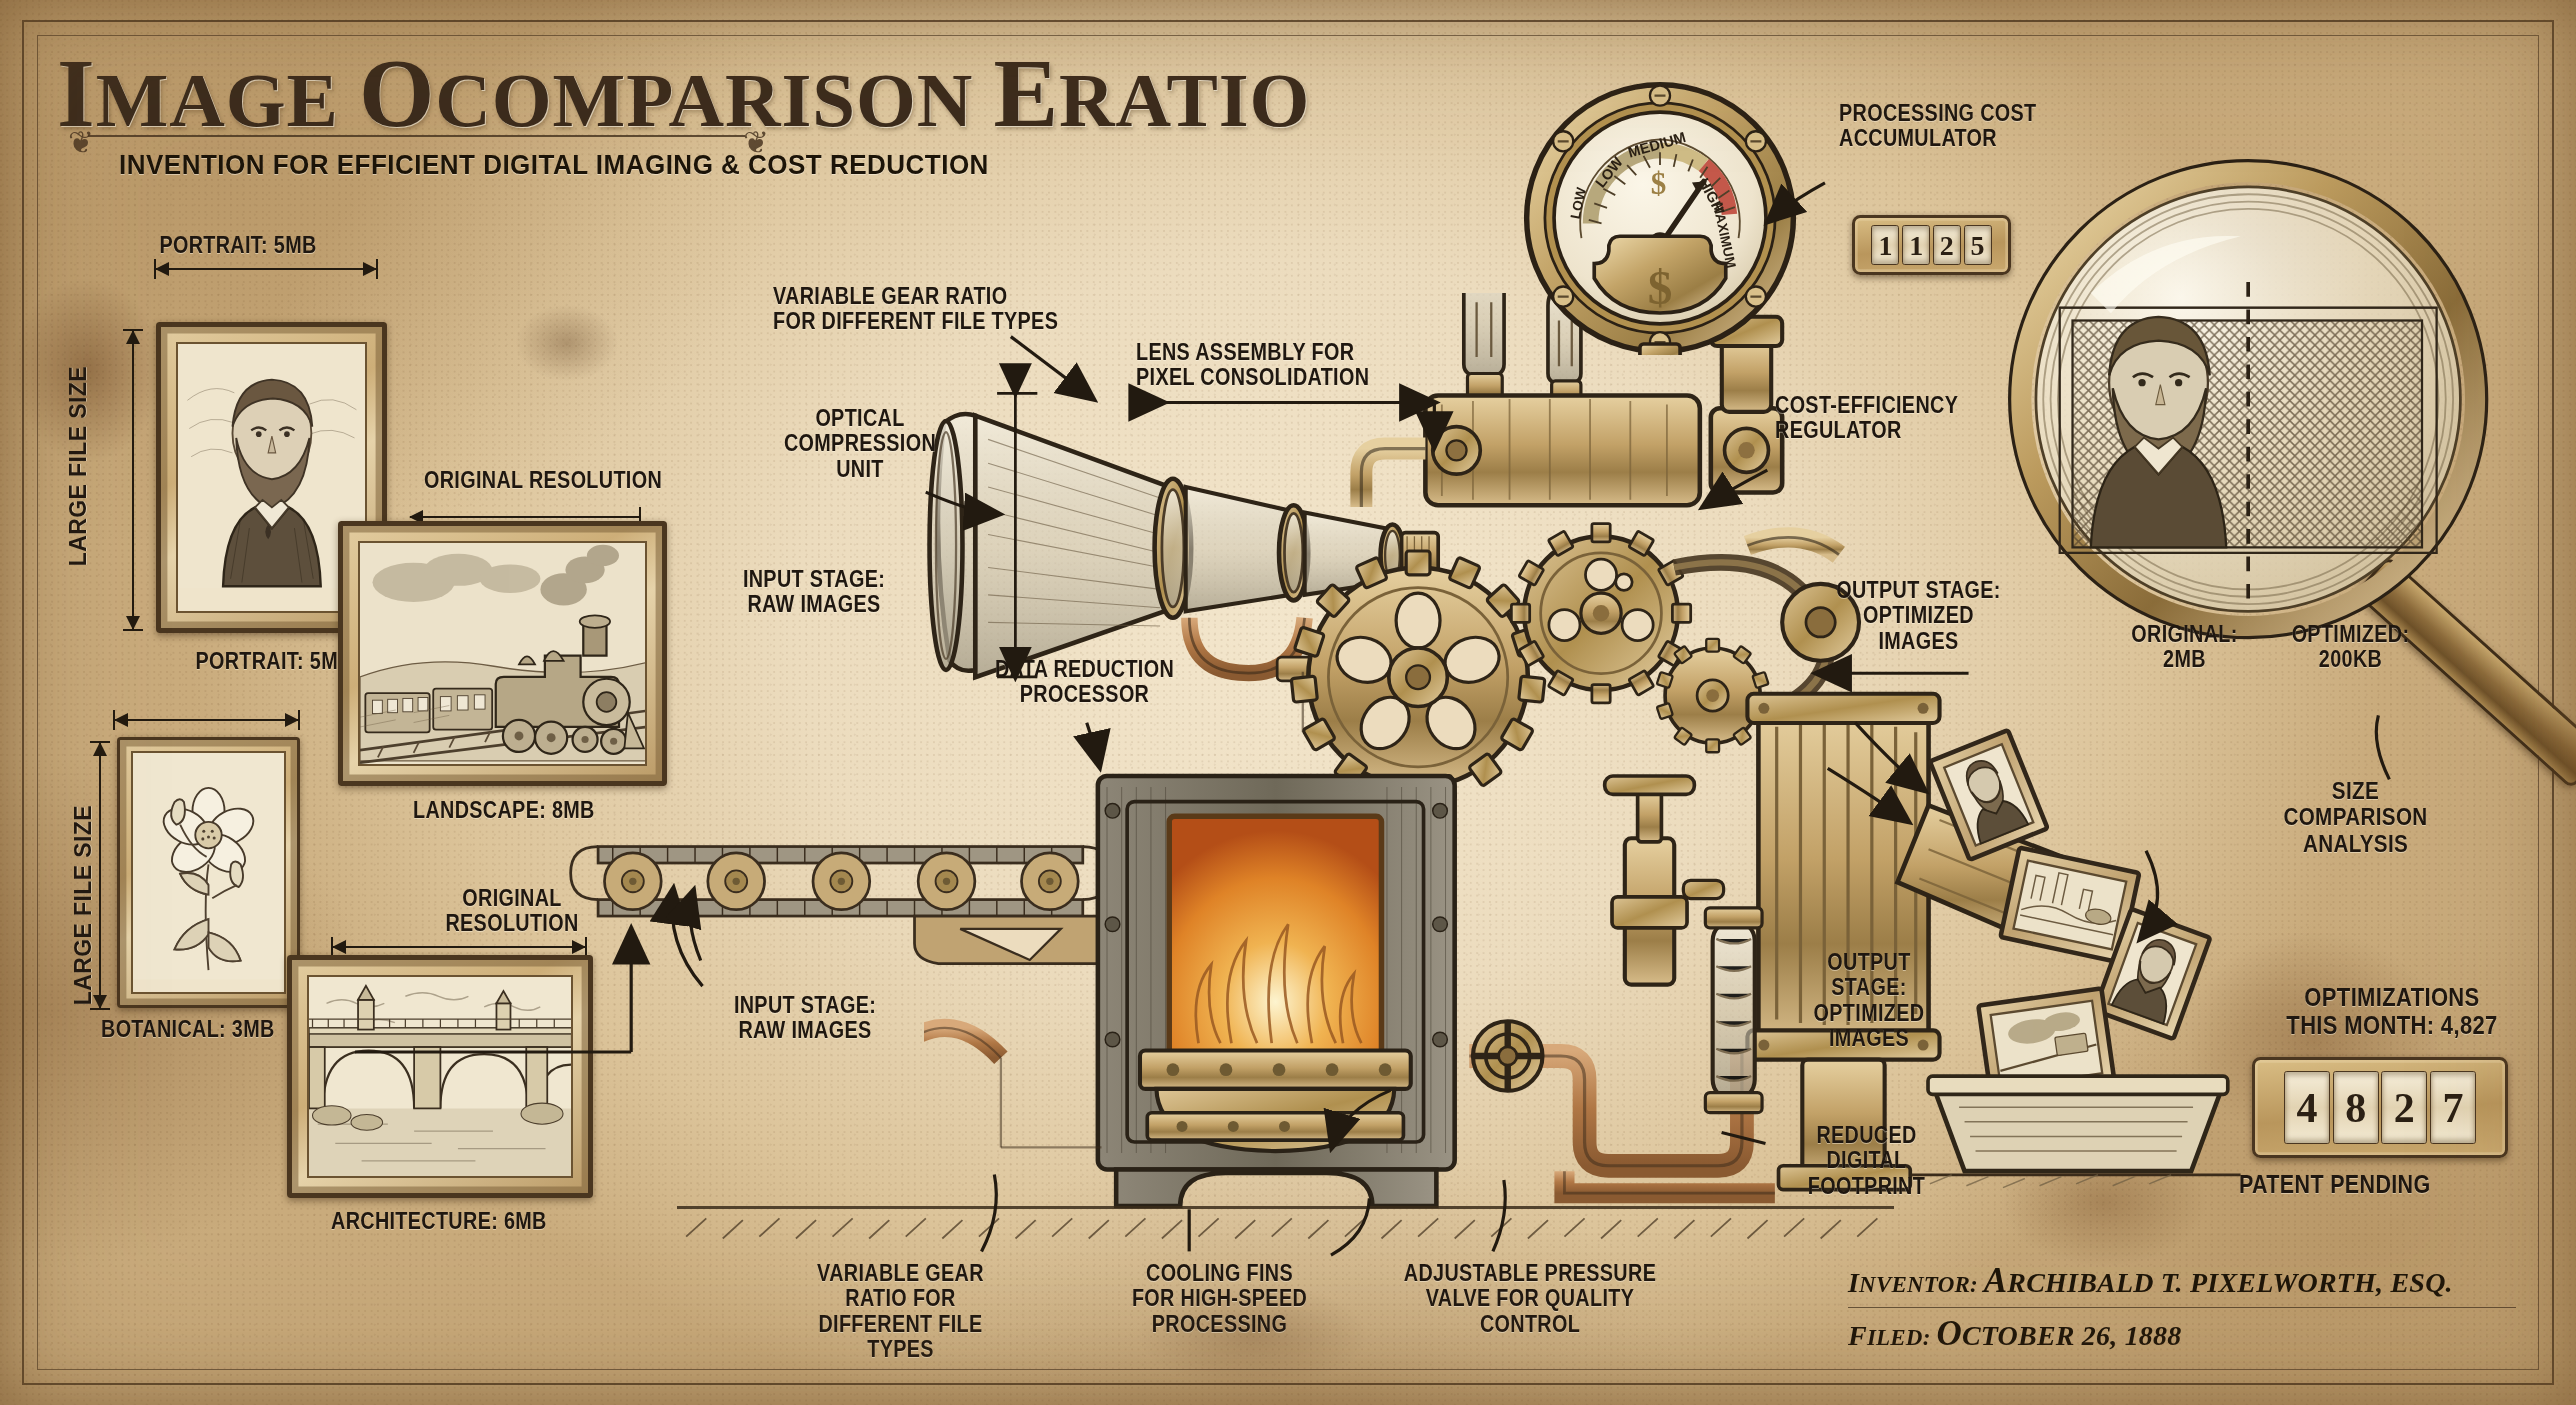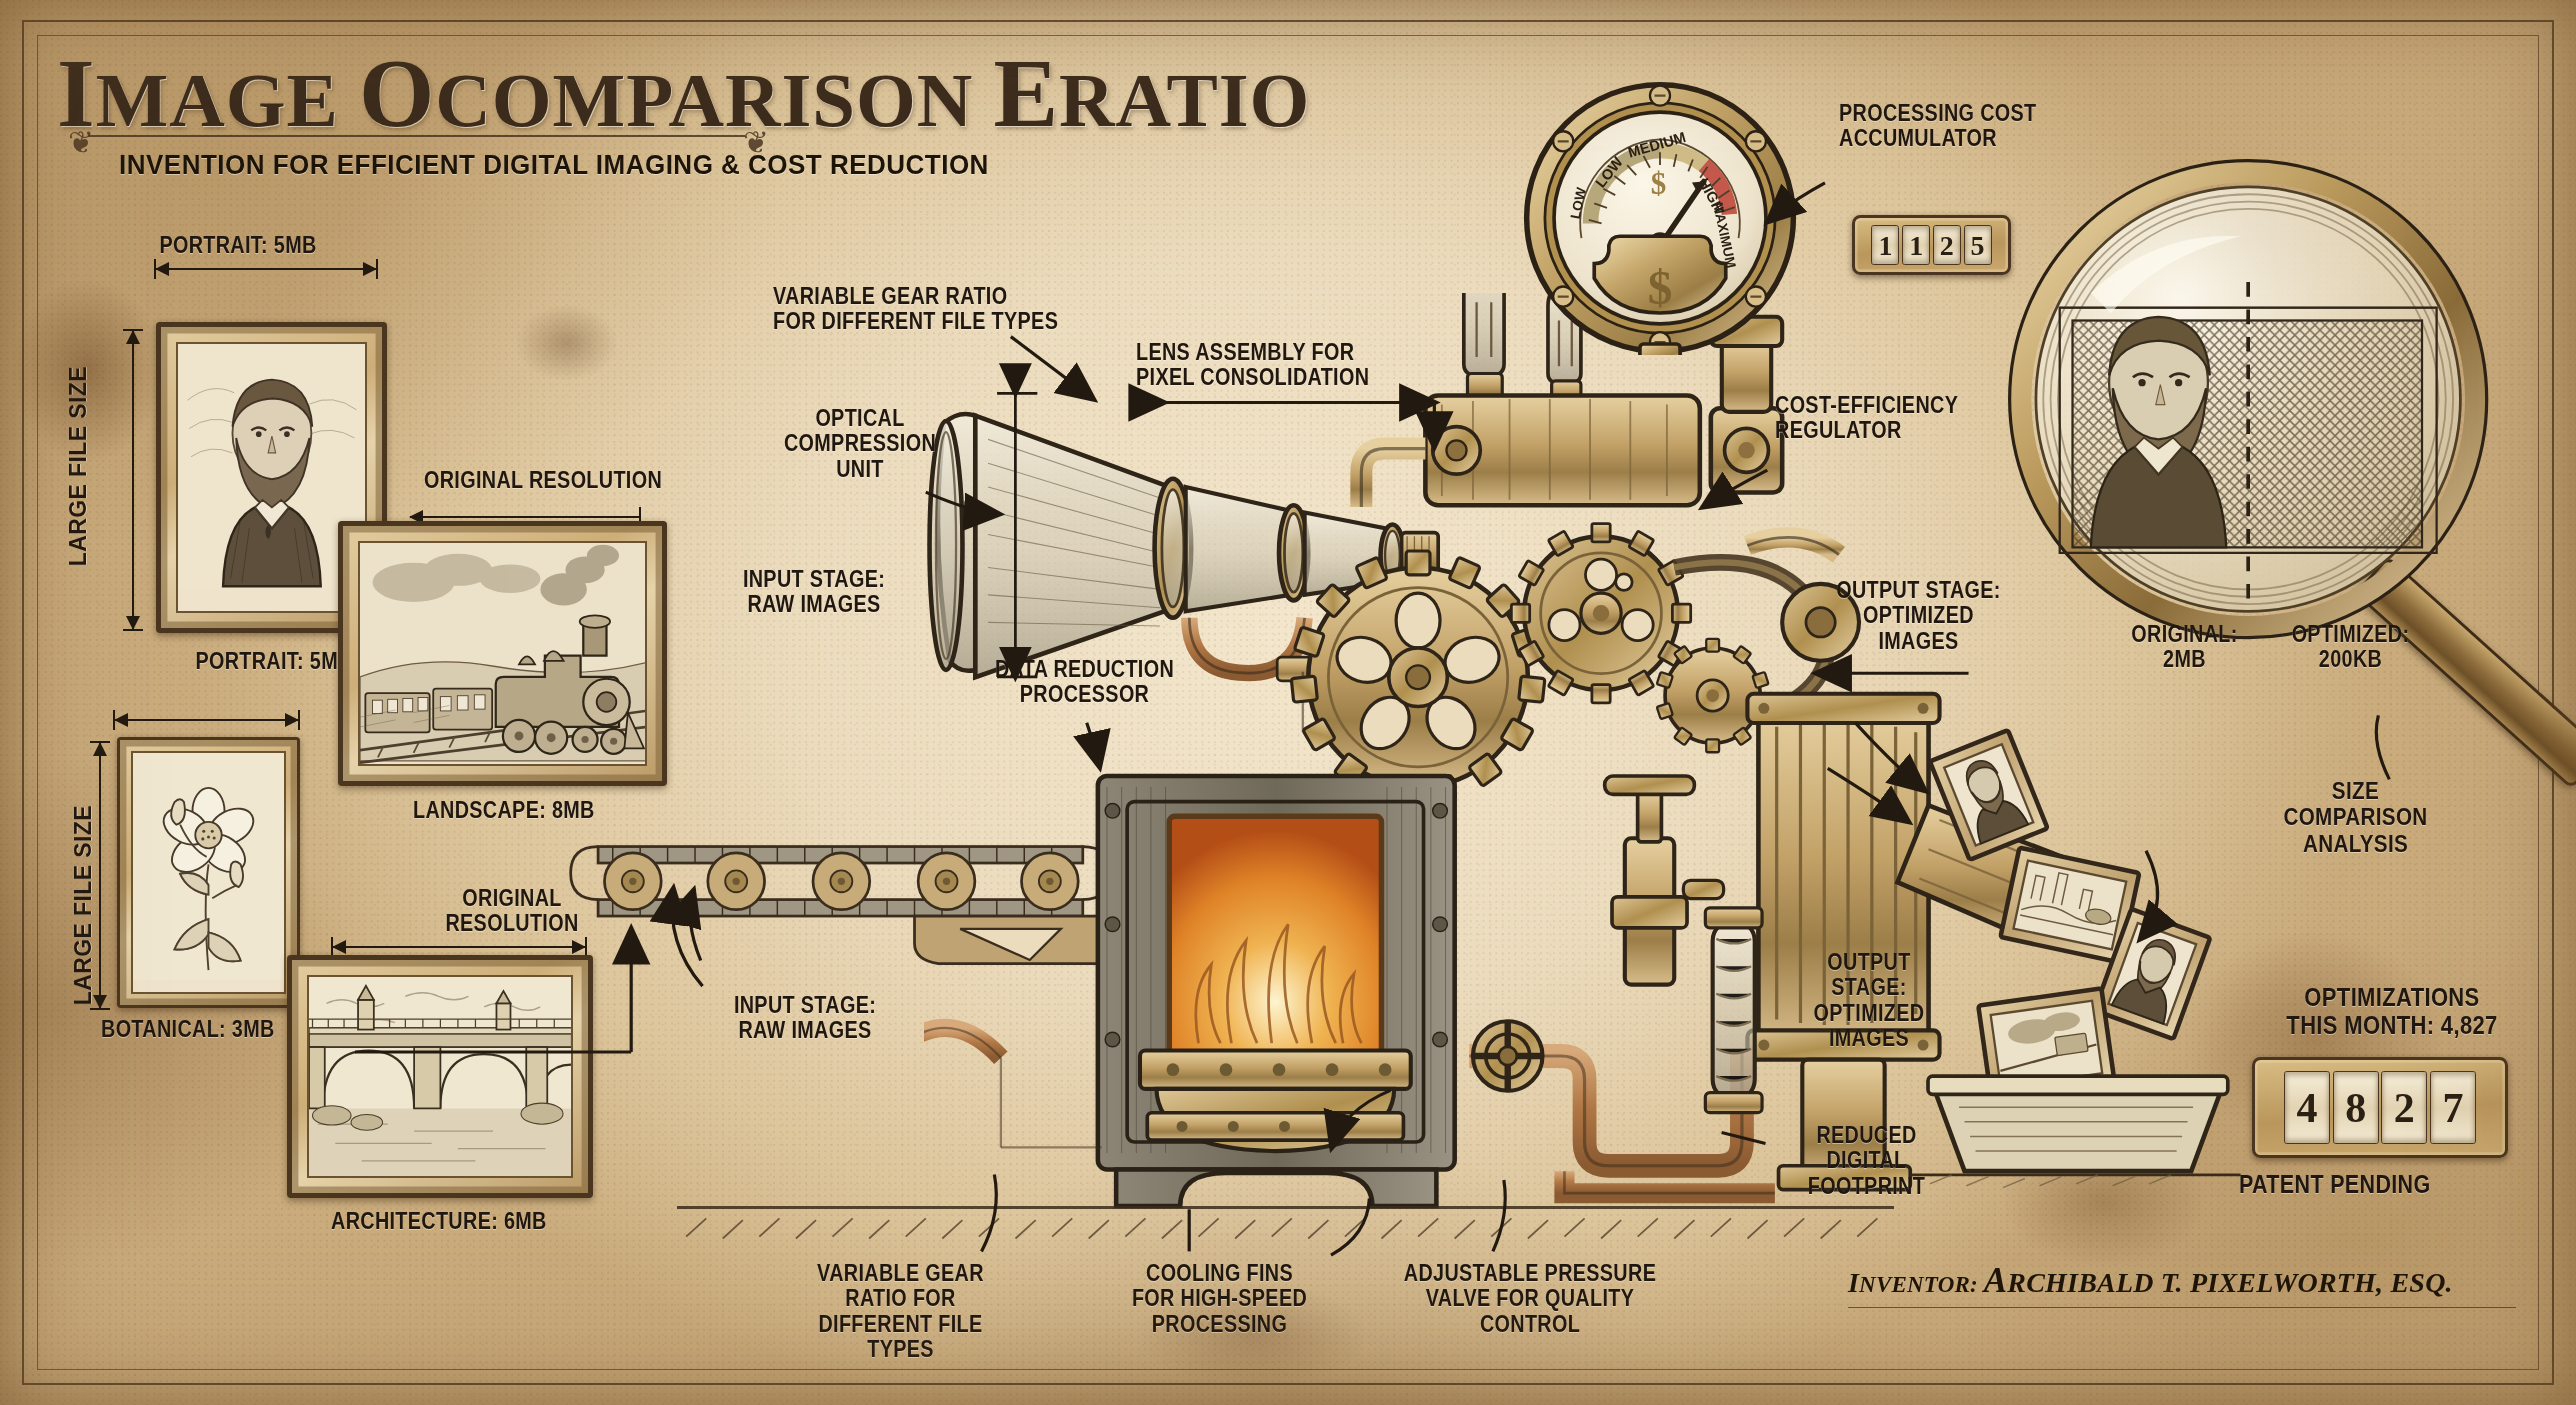--- a/index.html
+++ b/index.html
@@ -1065,17 +1065,20 @@
       <path d="M1998 840 q58 36 88 58" marker-end="url(#ar)"></path>
       <path d="M2346 930 q28 56 -6 96" marker-end="url(#ar)"></path>
     </g>
   </svg>
 
   <div id="footer">
     <div class="t">
       <span>I</span><span style="font-size:23px;">NVENTOR: </span><span class="sc">A</span><span>RCHIBALD T. PIXELWORTH, ESQ.</span>
     </div>
     <div class="line"></div>
+    <div class="t">
+      <span>F</span><span style="font-size:23px;">ILED: </span><span class="sc">O</span><span>CTOBER 26, 1888</span>
+    </div>
   </div>
 
   <div id="edges"></div>
 </div>
 
 
 </body></html>

